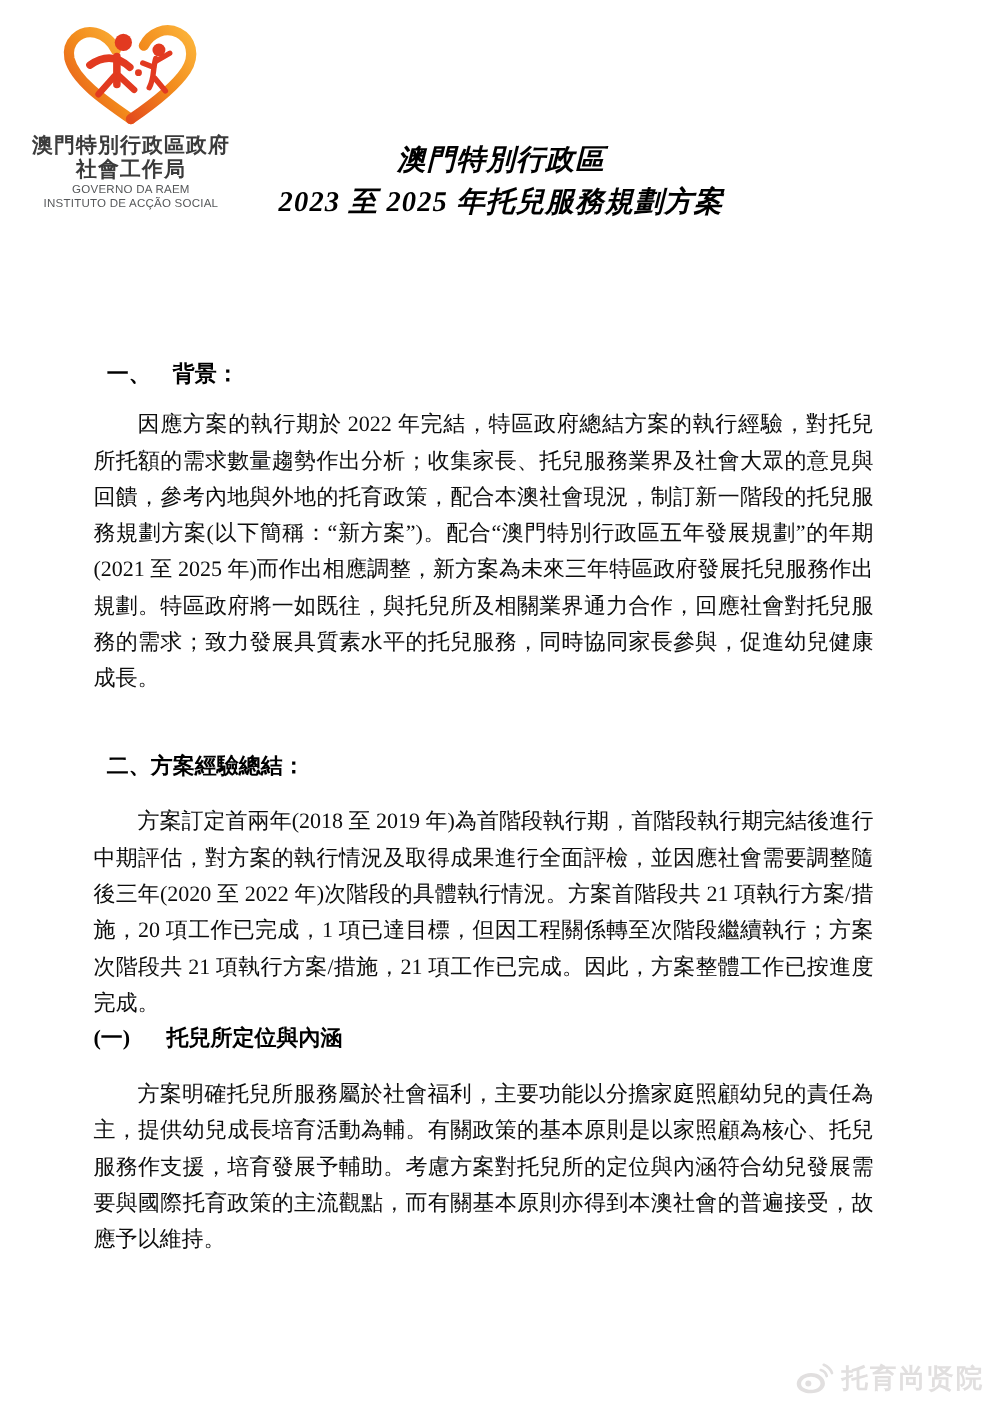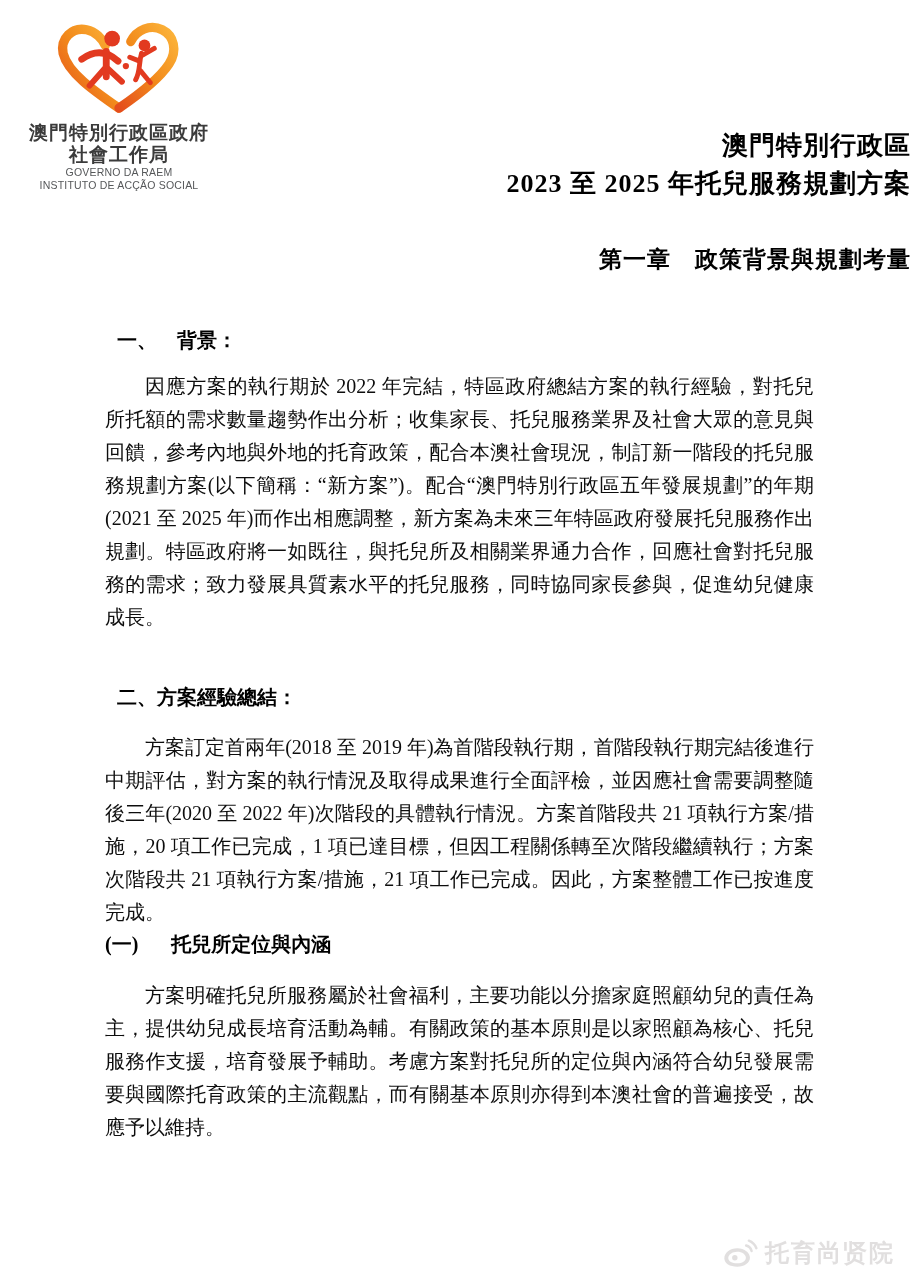--- a/index.html
+++ b/index.html
@@ -23,30 +23,30 @@
     color:#3b3b3b;letter-spacing:1px;white-space:nowrap;
   }
   .org-pt{
     font-family:"Liberation Sans","DejaVu Sans",sans-serif;
     font-weight:normal;font-size:10.5px;line-height:13px;
     color:#555759;letter-spacing:0.2px;white-space:nowrap;
   }
   
   .title-block{
     position:absolute;left:0;top:127px;width:100%;
-    text-align:right;font-weight:bold;
+    text-align:center;font-weight:bold;font-style:italic;
   }
   .doc-title-line{font-size:26px;line-height:38px;letter-spacing:1px;color:#000;}
   .chapter-title{
     margin-top:42px;font-size:23px;line-height:30px;
     letter-spacing:1px;font-weight:bold;color:#000;
   }
   
   .content{
-    position:absolute;left:105px;top:327px;width:709px;
+    position:absolute;left:85px;top:327px;width:709px;
     font-size:20px;color:#0d0d0d;
   }
   .sec-heading{
     margin:0;padding-left:12px;
     font-size:20px;font-weight:bold;line-height:26px;color:#000;
   }
   .sec-heading.sec2{margin-top:50px;margin-bottom:21px;}
   .sec-heading.sec1{margin-bottom:17px;}
   .content p{
     margin:0;font-size:20px;line-height:33px;
@@ -102,21 +102,20 @@
     </svg>
     <div class="org-zh">澳門特別行政區政府</div>
     <div class="org-zh">社會工作局</div>
     <div class="org-pt">GOVERNO DA RAEM</div>
     <div class="org-pt">INSTITUTO DE ACÇÃO SOCIAL</div>
   </div>
 
   <div class="title-block">
     <div class="doc-title-line">澳門特別行政區</div>
     <div class="doc-title-line">2023 至 2025 年托兒服務規劃方案</div>
-    <div class="chapter-title">第一章　政策背景與規劃考量</div>
   </div>
 
   <div class="content">
 
     <h3 class="sec-heading sec1">一、　背景：</h3>
     <p class="p-gap">因應方案的執行期於 2022 年完結，特區政府總結方案的執行經驗，對托兒所托額的需求數量趨勢作出分析；收集家長、托兒服務業界及社會大眾的意見與回饋，參考內地與外地的托育政策，配合本澳社會現況，制訂新一階段的托兒服務規劃方案(以下簡稱：“新方案”)。配合“澳門特別行政區五年發展規劃”的年期(2021 至 2025 年)而作出相應調整，新方案為未來三年特區政府發展托兒服務作出規劃。特區政府將一如既往，與托兒所及相關業界通力合作，回應社會對托兒服務的需求；致力發展具質素水平的托兒服務，同時協同家長參與，促進幼兒健康成長。</p>
 
     <h3 class="sec-heading sec2">二、方案經驗總結：</h3>
     <p>方案訂定首兩年(2018 至 2019 年)為首階段執行期，首階段執行期完結後進行中期評估，對方案的執行情況及取得成果進行全面評檢，並因應社會需要調整隨後三年(2020 至 2022 年)次階段的具體執行情況。方案首階段共 21 項執行方案/措施，20 項工作已完成，1 項已達目標，但因工程關係轉至次階段繼續執行；方案次階段共 21 項執行方案/措施，21 項工作已完成。因此，方案整體工作已按進度完成。</p>
 

